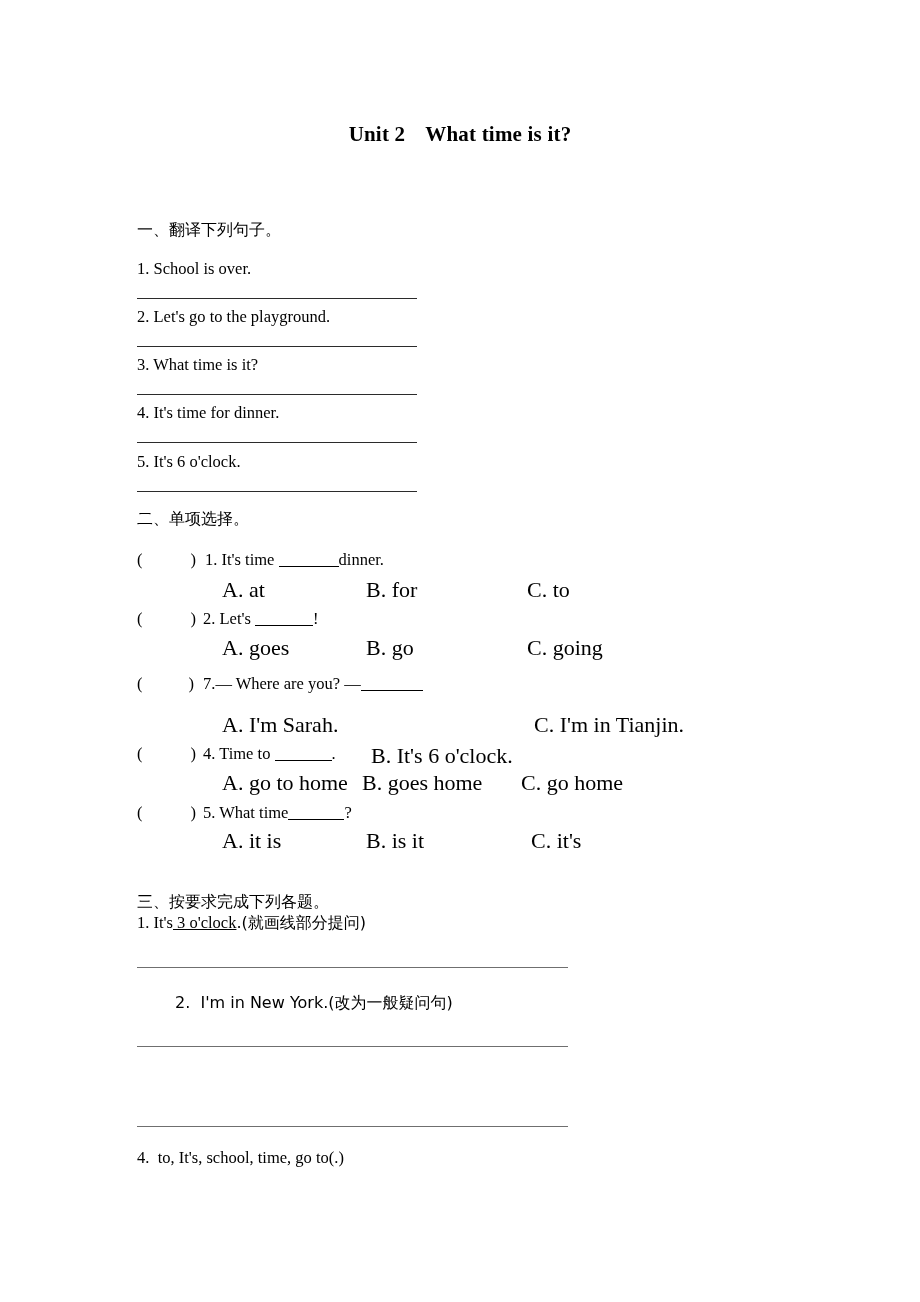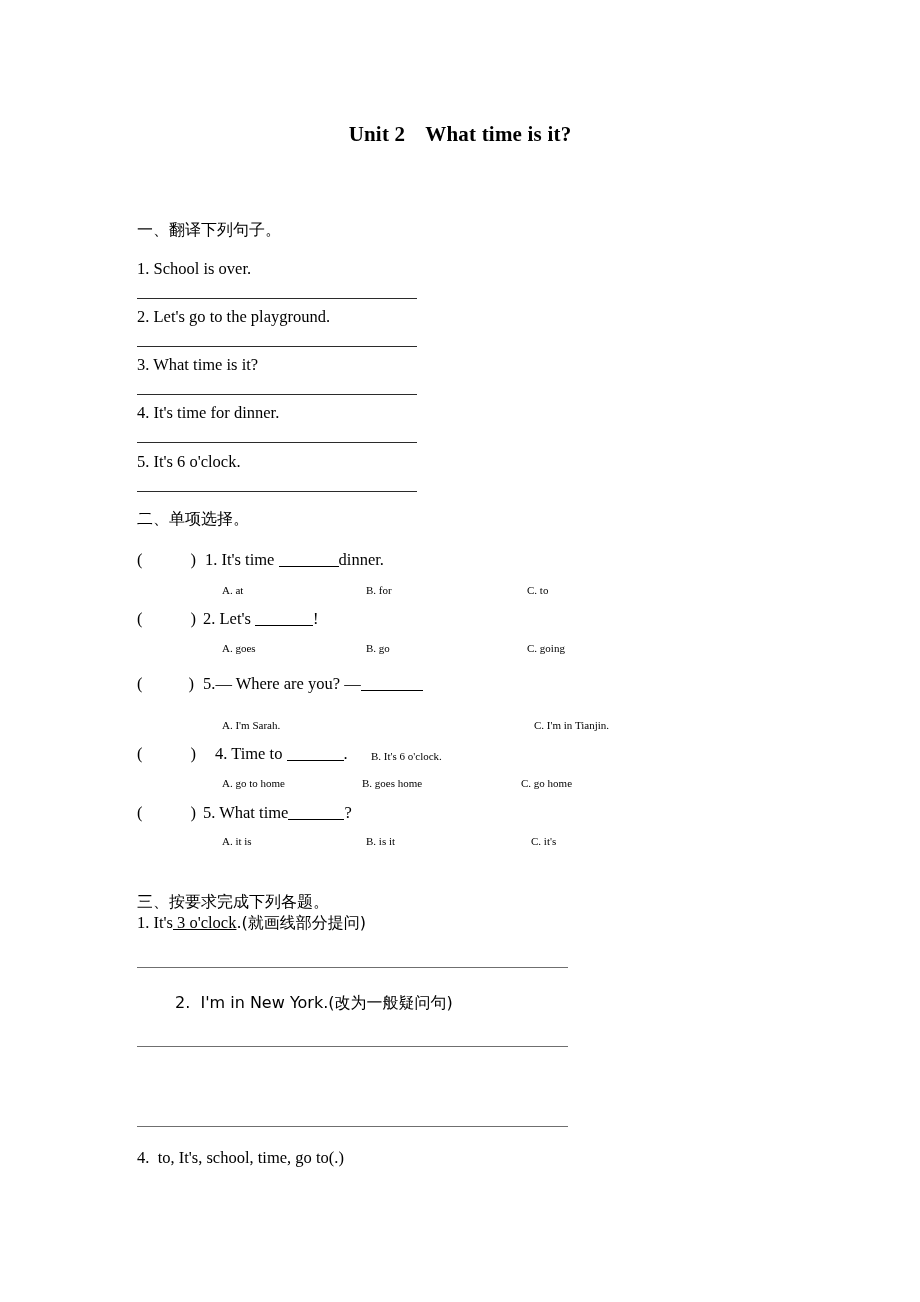--- a/index.html
+++ b/index.html
@@ -91,21 +91,21 @@
   
   .mc-paren {
     position: absolute;
     left: 137px;
     font-size: 16.5px;
     line-height: 20px;
     white-space: pre;
   }
   .opt {
     position: absolute;
-    font-size: 11px;
+    font-size: 22px;
     line-height: 20px;
     white-space: pre;
   }
 </style>
 </head>
 <body>
 
 <div class="page">
 
   <div class="header title-main" style="top:122px;"><span>Unit 2</span><span class="gapwide"></span><span>What time is it?</span></div>
@@ -136,27 +136,27 @@
   <div class="opt" style="left:366px; top:580px;">B. for</div>
   <div class="opt" style="left:527px; top:580px;">C. to</div>
 
   <div class="mc-paren" style="top:609px;"><span>(</span><span style="display:inline-block;width:48px;"></span><span>)</span></div>
   <div class="tx" style="left:203px; top:609px;"><span>2. Let's </span><span class="blank" style="width:58px;"></span><span>!</span></div>
   <div class="opt" style="left:222px; top:638px;">A. goes</div>
   <div class="opt" style="left:366px; top:638px;">B. go</div>
   <div class="opt" style="left:527px; top:638px;">C. going</div>
 
   <div class="mc-paren" style="top:674px;"><span>(</span><span style="display:inline-block;width:46px;"></span><span>)</span></div>
-  <div class="tx" style="left:203px; top:674px;"><span>5.— Where are you? —</span><span class="blank" style="width:62px;"></span><span></span></div>
+  <div class="tx" style="left:203px; top:674px;"><span>7.— Where are you? —</span><span class="blank" style="width:62px;"></span><span></span></div>
   <div class="opt" style="left:222px; top:715px;">A. I'm Sarah.</div>
   <div class="opt" style="left:371px; top:715px;margin-top:31px;">B. It's 6 o'clock.</div>
   <div class="opt" style="left:534px; top:715px;">C. I'm in Tianjin.</div>
 
   <div class="mc-paren" style="top:744px;"><span>(</span><span style="display:inline-block;width:48px;"></span><span>)</span></div>
-  <div class="tx" style="left:203px; top:744px;margin-left:12px;"><span>4. Time to </span><span class="blank" style="width:57px;"></span><span>.</span></div>
+  <div class="tx" style="left:203px; top:744px;"><span>4. Time to </span><span class="blank" style="width:57px;"></span><span>.</span></div>
   <div class="opt" style="left:222px; top:773px;">A. go to home</div>
   <div class="opt" style="left:362px; top:773px;">B. goes home</div>
   <div class="opt" style="left:521px; top:773px;">C. go home</div>
 
   <div class="mc-paren" style="top:803px;"><span>(</span><span style="display:inline-block;width:48px;"></span><span>)</span></div>
   <div class="tx" style="left:203px; top:803px;text-align:center;"><span>5. What time</span><span class="blank" style="width:56px;"></span><span>?</span></div>
   <div class="opt" style="left:222px; top:831px;">A. it is</div>
   <div class="opt" style="left:366px; top:831px;">B. is it</div>
   <div class="opt" style="left:531px; top:831px;">C. it's</div>
 

